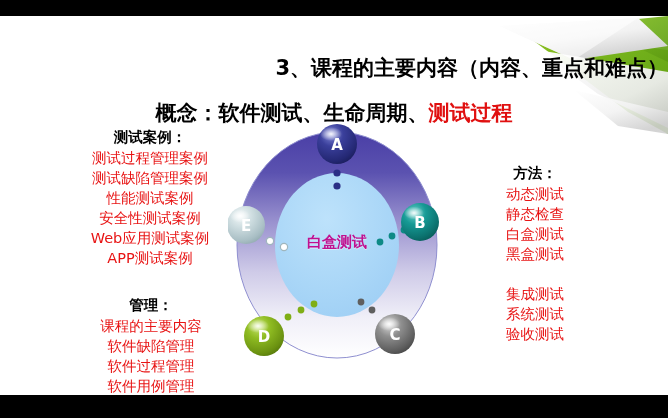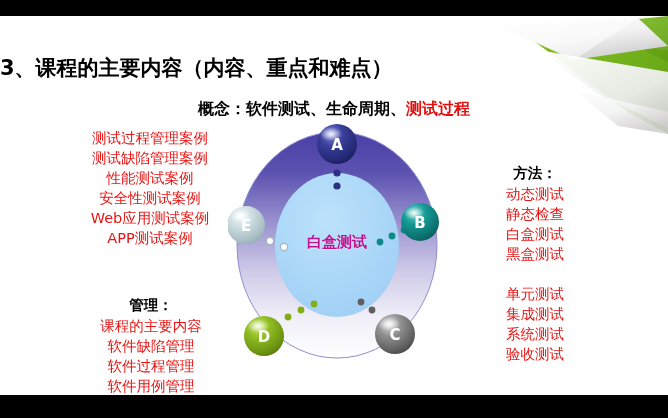--- a/index.html
+++ b/index.html
@@ -54,33 +54,33 @@
     width: 190px;
     height: 118px;
     pointer-events: none;
   }
 
   
   .title-main {
     position: absolute;
     left: 0; top: 38px;
     width: 668px;
-    text-align: left;
+    text-align: right;
     font-size: 21px;
     font-weight: bold;
     color: #000000;
     letter-spacing: 0px;
     white-space: nowrap;
   }
   .title-sub {
     position: absolute;
     left: 0; top: 83px;
     width: 668px;
     text-align: center;
-    font-size: 16px;
+    font-size: 21px;
     font-weight: bold;
     color: #000000;
     white-space: nowrap;
   }
   .title-sub .accent {
     color: #e01010;
   }
 
   
   .block {
@@ -169,20 +169,21 @@
       <path d="M 22 10 L 160 2 L 190 30 L 96 44 Z" fill="url(#gCurlPaper1)"></path>
       <path d="M 60 34 L 190 56 L 190 112 L 120 78 Z" fill="url(#gCurlPaper2)" opacity="0.95"></path>
       <path d="M 96 74 L 190 96 L 190 118 L 140 110 Z" fill="url(#gCurlPaper1)" opacity="0.9"></path>
       <path d="M 22 10 L 160 2 L 96 44 Z" fill="#ffffff" opacity="0.55"></path>
     </svg>
 
     <div class="title-main">3、课程的主要内容（内容、重点和难点）</div>
     <div class="title-sub"><span>概念：软件测试、生命周期、</span><span class="accent">测试过程</span></div>
 
     <div class="block block-cases">
+      <div class="head">测试案例：</div>
       <div class="line">测试过程管理案例</div>
       <div class="line">测试缺陷管理案例</div>
       <div class="line">性能测试案例</div>
       <div class="line">安全性测试案例</div>
       <div class="line">Web应用测试案例</div>
       <div class="line">APP测试案例</div>
     </div>
 
     <div class="block block-manage">
       <div class="head">管理：</div>
@@ -194,21 +195,20 @@
 
     <div class="block block-method">
       <div class="head">方法：</div>
       <div class="line">动态测试</div>
       <div class="line">静态检查</div>
       <div class="line">白盒测试</div>
       <div class="line">黑盒测试</div>
     </div>
 
     <div class="block block-process">
-      <div class="line">单元测试</div>
       <div class="line">集成测试</div>
       <div class="line">系统测试</div>
       <div class="line">验收测试</div>
     </div>
 
     <div class="diagram">
       <svg width="218" height="246" viewBox="0 0 218 246">
         <defs>
 
           <linearGradient id="gRing" x1="0" y1="0" x2="0" y2="1">

